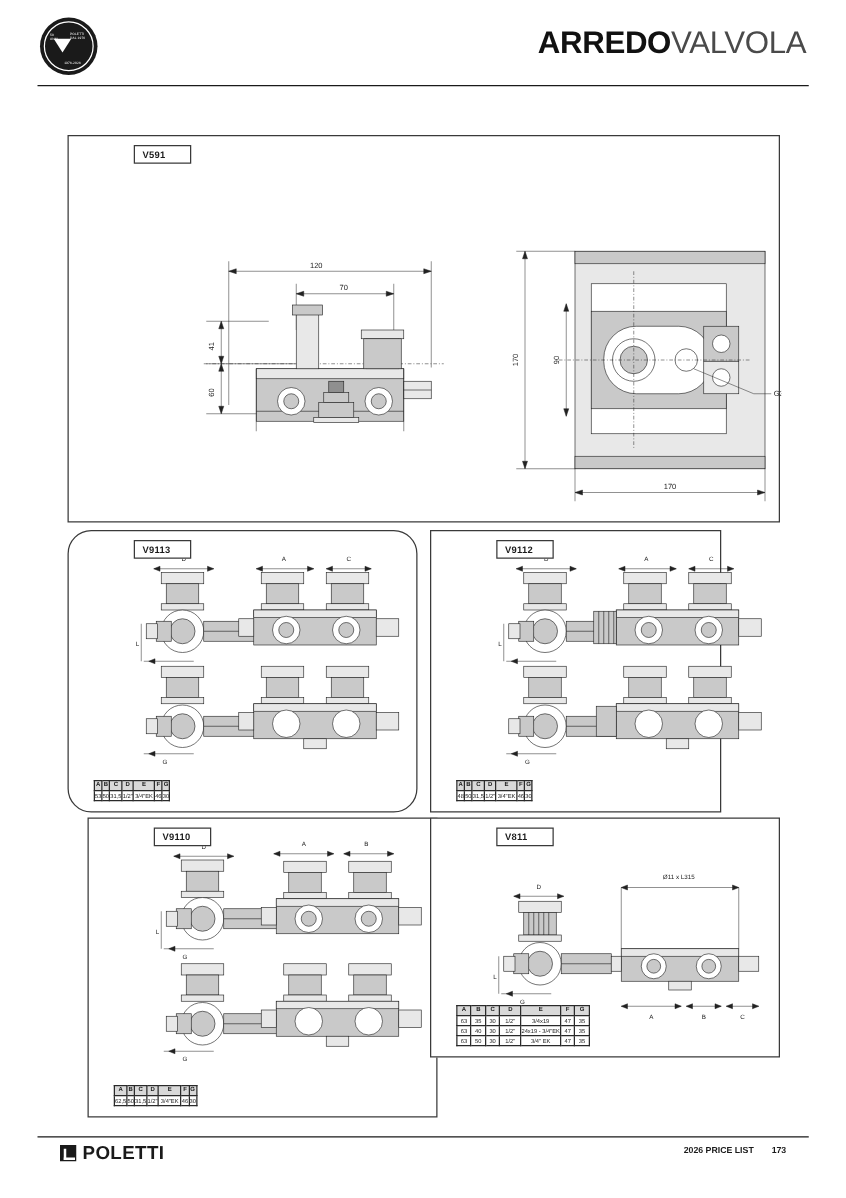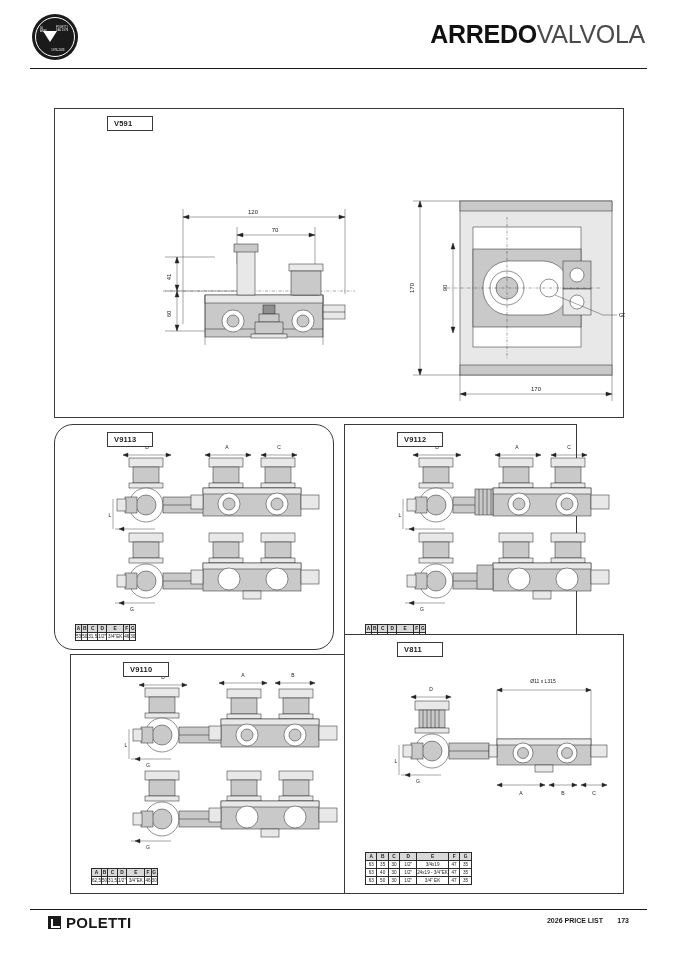--- a/index.html
+++ b/index.html
@@ -91,21 +91,21 @@
     letter-spacing: 0.2px;
     min-width: 46px;
     margin-left: 44px;
   }
 
   
   #panel-v591  { left: 54px;  top: 108px; width: 570px; height: 310px; }
   #panel-v9113 { left: 54px;  top: 424px; width: 280px; height: 226px; border-radius: 19px; }
   #panel-v9112 { left: 344px; top: 424px; width: 233px; height: 226px; }
   #panel-v9110 { left: 70px;  top: 654px; width: 280px; height: 240px; }
-  #panel-v811  { left: 344px; top: 634px; width: 280px; height: 260px; }
+  #panel-v811  { left: 344px; top: 654px; width: 280px; height: 192px; }
 
   
   .spec-table {
     position: absolute;
     left: 20px; right: 20px;
     border-collapse: collapse;
     font-size: 4.6px;
     table-layout: fixed;
   }
   .spec-table th, .spec-table td {

